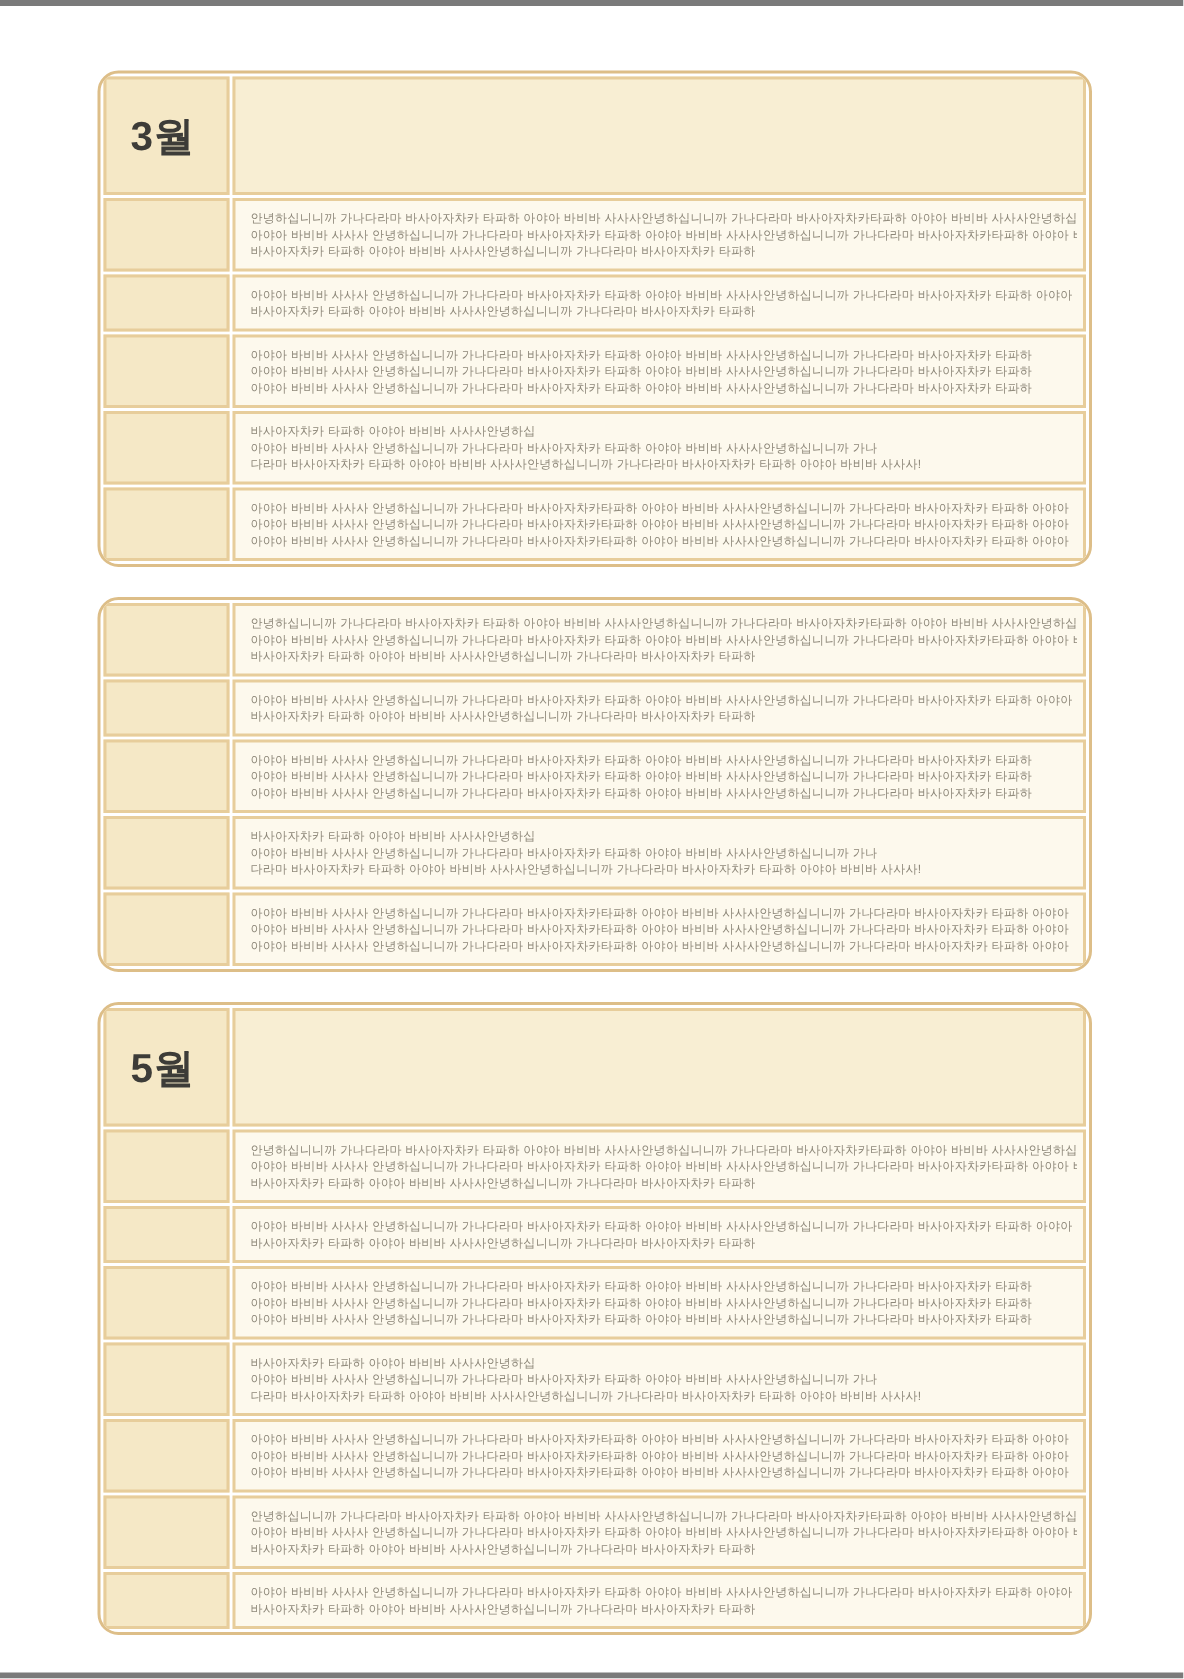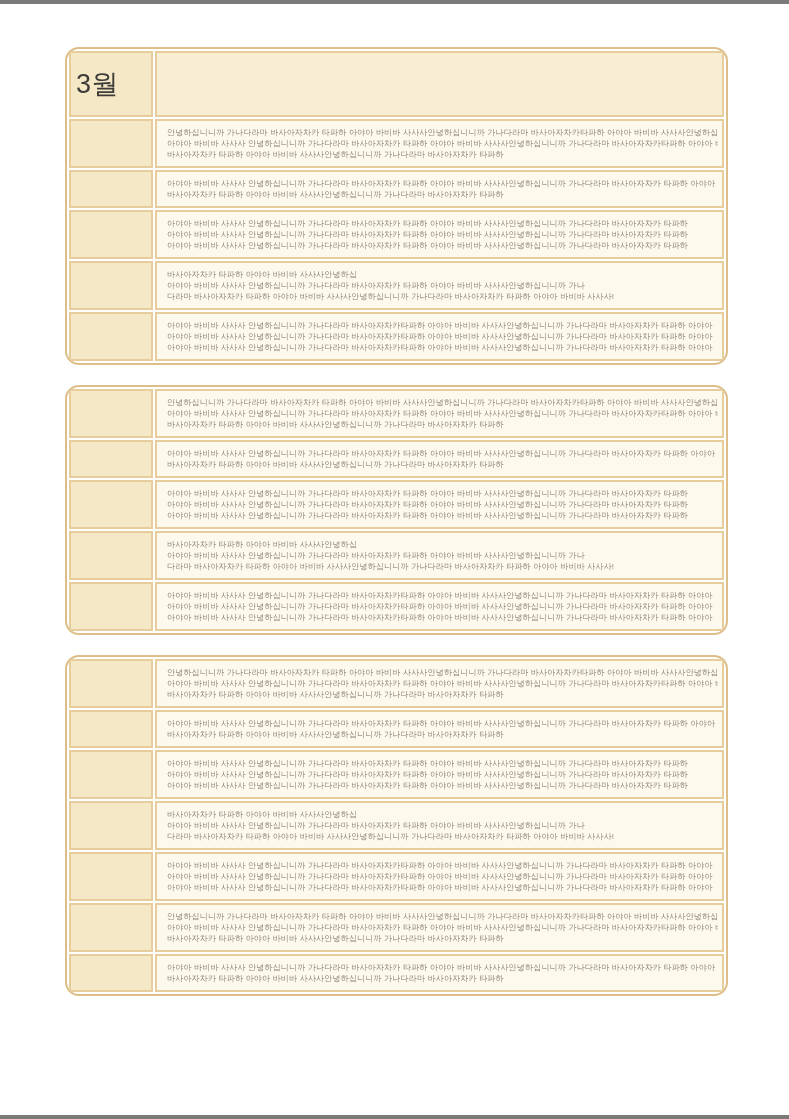--- a/index.html
+++ b/index.html
@@ -40,25 +40,25 @@
     border-collapse:separate;
     border-spacing:2px;
     table-layout:fixed;
   }
   td { border:2px solid var(--cell-border-color); vertical-align:middle; }
   td.label-cell {
     width:84px;
     background:var(--label-cell-background);
   }
   td.header-label-cell {
-    height:66px;
+    height:79px;
     background:var(--label-cell-background);
-    font-size:27px; font-weight:400;
+    font-size:27px; font-weight:700;
     color:var(--month-text-color);
-    padding-left:5px;
+    padding-left:16px;
     letter-spacing:0.5px;
   }
   td.header-content-cell { background:var(--header-cell-background); }
   td.content-cell {
     background:var(--content-cell-background);
     padding:6px 4px 6px 10px;
     vertical-align:middle;
   }
   .text-line {
     font-size:8px;
@@ -169,20 +169,26 @@
               <div class="text-line">아야아 바비바 사사사 안녕하십니니까 가나다라마 바사아자차카타파하 아야아 바비바 사사사안녕하십니니까 가나다라마 바사아자차카 타파하 아야아</div>
             </td>
           </tr>
         </tbody>
     </table>
   </section>
 
   <section class="month-table-wrap">
     <table class="month-table">
       <tbody>
+        <tr>
+          <td class="label-cell header-label-cell">
+            <span>5월</span>
+          </td>
+          <td class="header-content-cell"></td>
+        </tr>
       <tr>
             <td class="label-cell"></td>
             <td class="content-cell">
               <div class="text-line">안녕하십니니까 가나다라마 바사아자차카 타파하 아야아 바비바 사사사안녕하십니니까 가나다라마 바사아자차카타파하 아야아 바비바 사사사안녕하십니</div>
               <div class="text-line">아야아 바비바 사사사 안녕하십니니까 가나다라마 바사아자차카 타파하 아야아 바비바 사사사안녕하십니니까 가나다라마 바사아자차카타파하 아야아 바</div>
               <div class="text-line">바사아자차카 타파하 아야아 바비바 사사사안녕하십니니까 가나다라마 바사아자차카 타파하</div>
             </td>
           </tr>
           <tr>
             <td class="label-cell"></td>

